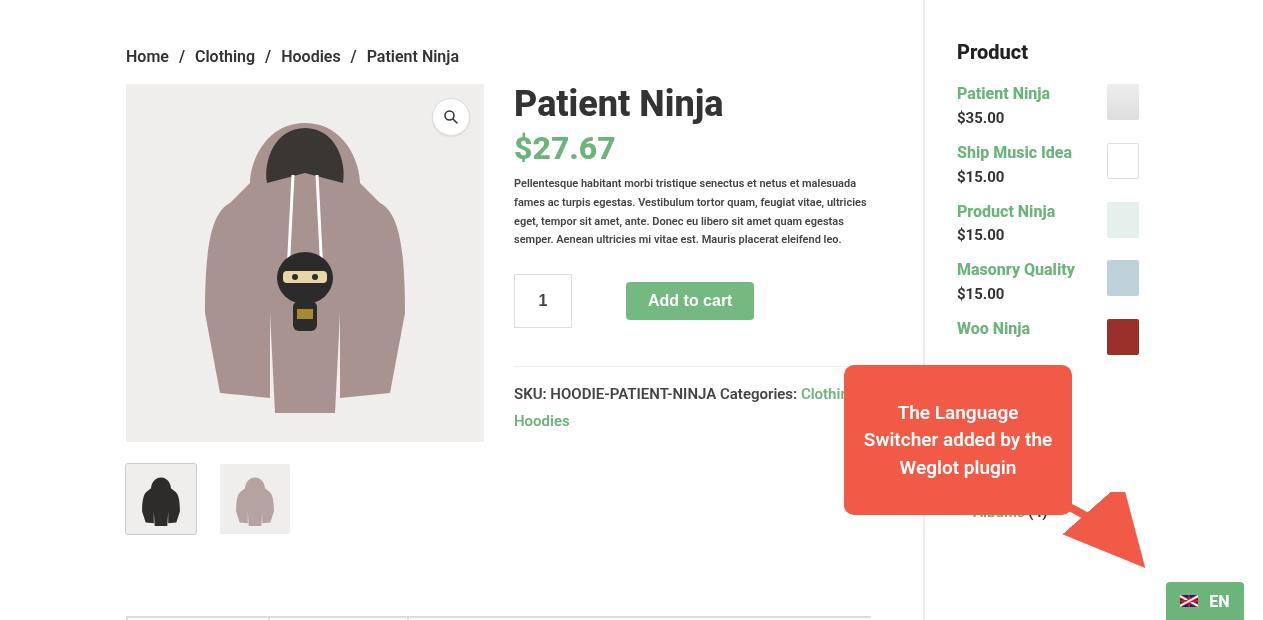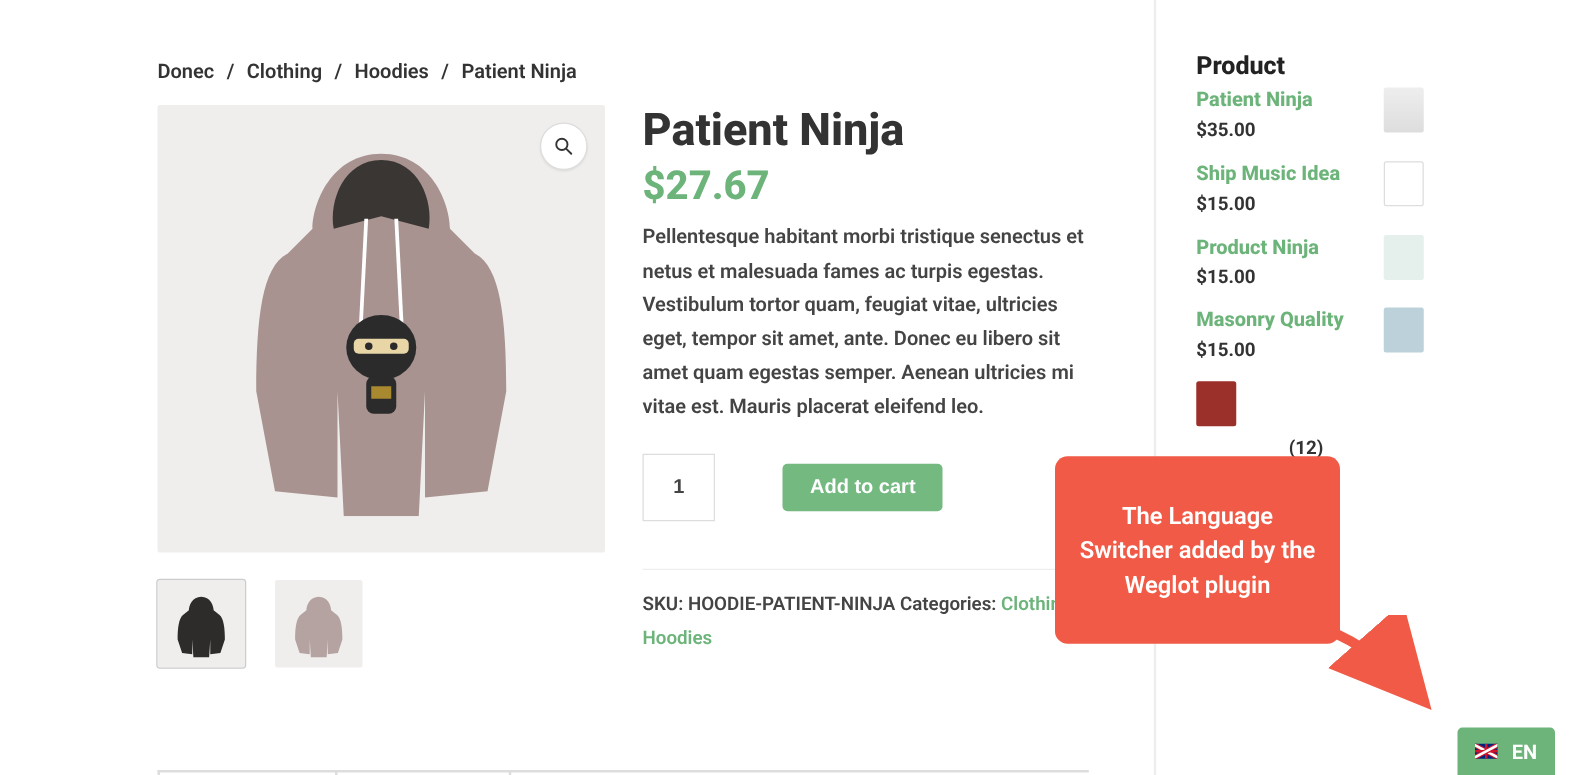--- a/index.html
+++ b/index.html
@@ -19,38 +19,38 @@
   .zoom-btn svg { width:18px; height:18px; }
   .hoodie-svg { width:260px; height:300px; }
 
   .thumbs { display:flex; gap:24px; margin-top:22px; }
   .thumb { width:70px; height:70px; background:#efeeed; border-radius:2px; display:flex; align-items:center; justify-content:center; cursor:pointer;}
   .thumb.active { outline:1px solid #ccc; }
 
   .details { margin-left:30px; flex:1; }
   .title { font-size:36px; font-weight:800; color:#333; line-height:1.15; }
   .price { font-size:32px; font-weight:800; color:#6cb47a; margin-top:4px; }
-  .desc { font-size:16px; font-weight:600; color:#444; line-height:1.7; margin-top:8px; }
+  .desc { font-size:11px; font-weight:600; color:#444; line-height:1.7; margin-top:8px; }
 
   .cart-row { display:flex; gap:18px; align-items:center; margin-top:24px; }
   .qty { width:58px; height:54px; border:1px solid #ddd; text-align:center; font-size:16px; font-weight:600; color:#444; outline:none; }
   .add-btn { height:38px; padding:0 22px; background:#73b980; color:#fff; border:none; border-radius:4px; font-size:16px; font-weight:600; cursor:pointer;margin-left:36px; }
 
   .meta-sep { border:none; border-top:1px solid #eee; margin-top:38px; }
   .meta { font-size:15px; font-weight:600; color:#444; margin-top:14px; line-height:1.8; }
   .meta .link { color:#6cb47a; }
 
   .tabs-sep { position:absolute; left:126px; top:616px; width:745px; border-top:2px solid #ddd; }
   .tab-tick1 { position:absolute; left:268px; top:616px; width:2px; height:4px; background:#ddd;}
   .tab-tick2 { position:absolute; left:407px; top:616px; width:2px; height:4px; background:#ddd;}
   .tab-tick0 { position:absolute; left:126px; top:616px; width:2px; height:4px; background:#ddd;}
 
   
   .sidebar { position:absolute; left:957px; top:40px; width:182px; }
-  .side-h { font-size:20px; font-weight:800; color:#222; margin-bottom:6px; }
+  .side-h { font-size:20px; font-weight:800; color:#222; margin-bottom:20px; }
   .side-product { display:flex; justify-content:space-between; margin-bottom:6px; }
   .side-product .sp-text { flex:1; }
   .sp-title { color:#6cb47a; font-weight:800; font-size:16px; line-height:1.3; }
   .sp-price { color:#333; font-weight:700; font-size:15px; margin-top:4px; margin-bottom:10px; }
   .sp-thumb { width:32px; height:36px; background:#eee; border-radius:2px; flex-shrink:0; }
   .sp-thumb.c1 { background:linear-gradient(#eee,#ddd);} 
   .sp-thumb.c2 { background:#fff; border:1px solid #ddd;} 
   .sp-thumb.c3 { background:#e5efec;} 
   .sp-thumb.c4 { background:#bcd1d9;} 
   .sp-thumb.c5 { background:#9b2f29;} 
@@ -74,21 +74,21 @@
   .flag .cross1{position:absolute;left:0;top:5px;width:18px;height:2px;background:#cf142b;}
   .flag .cross2{position:absolute;left:8px;top:0;width:2px;height:12px;background:#cf142b;}
 </style>
 </head>
 <body>
 
 <div class="divider-vert"></div>
 
 <div class="main">
   <div class="breadcrumb">
-    <span class="link">Donec</span>
+    <span class="link">Home</span>
     <span class="sep">/</span>
     <span class="link">Clothing</span>
     <span class="sep">/</span>
     <span class="link">Hoodies</span>
     <span class="sep">/</span>
     <span>Patient Ninja</span>
   </div>
 
   <div class="product-row">
     <div class="gallery">
@@ -173,20 +173,24 @@
     <div class="sp-thumb c3"></div>
   </div>
   <div class="side-product">
     <div class="sp-text">
         <div class="sp-title">Masonry Quality</div>
         <div class="sp-price">$15.00</div>
       </div>
     <div class="sp-thumb c4"></div>
   </div>
   <div class="side-product">
+    <div class="sp-text">
+        <div class="sp-title">Woo Ninja</div>
+        <div class="sp-price"></div>
+      </div>
     <div class="sp-thumb c5"></div>
   </div>
 
   <div class="side-cats">
     <div class="cat"><span class="name"></span> <span class="count" style="margin-left:74px">(12)</span></div>
     <div class="cat sub"><span class="name"></span> <span class="count" style="margin-left:62px">(6)</span></div>
     <div class="cat sub"><span class="name"></span> <span class="count" style="margin-left:66px">(6)</span></div>
     <div class="cat"><span class="name">Masonry</span> <span class="count">(2)</span></div>
     <div class="cat"><span class="name">Music</span> <span class="count">(7)</span></div>
     <div class="cat sub"><span class="name">Albums</span> <span class="count">(4)</span></div>

